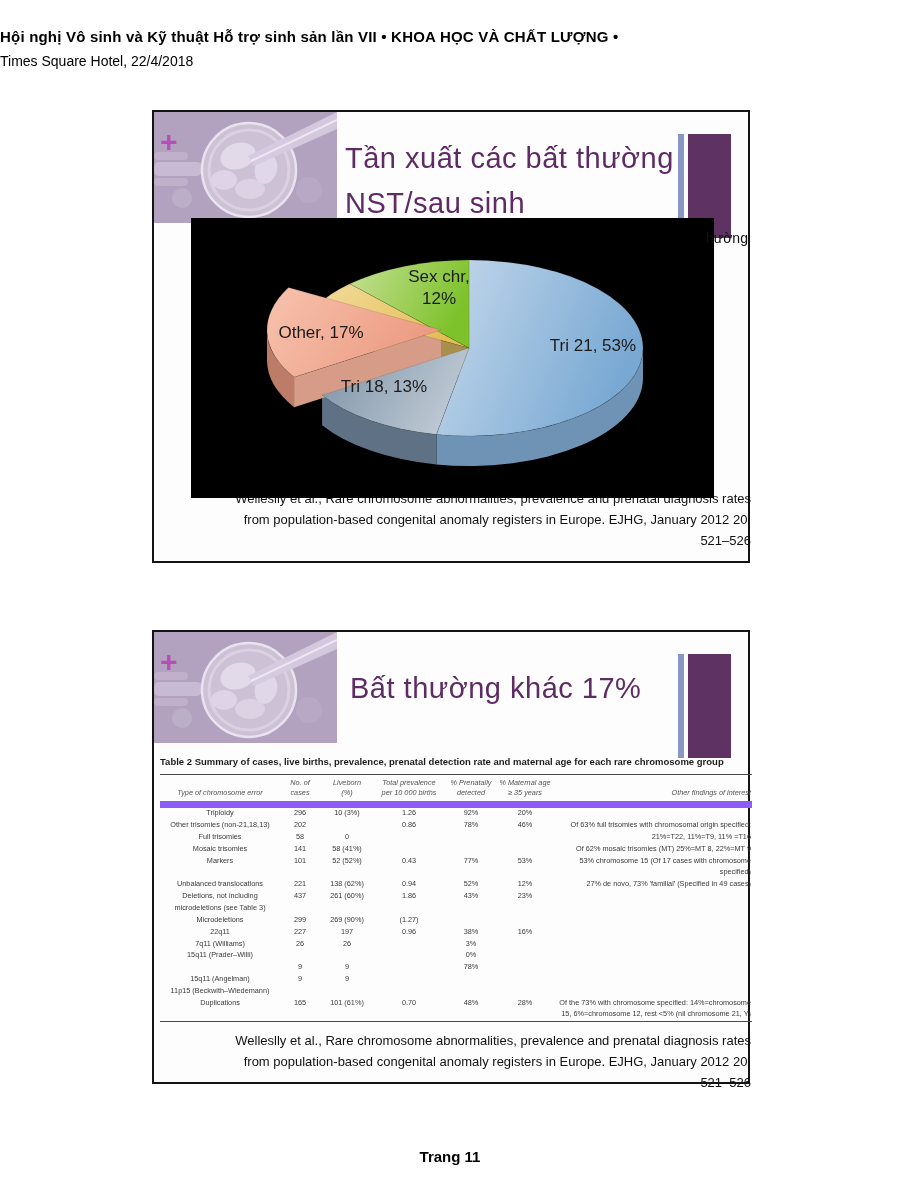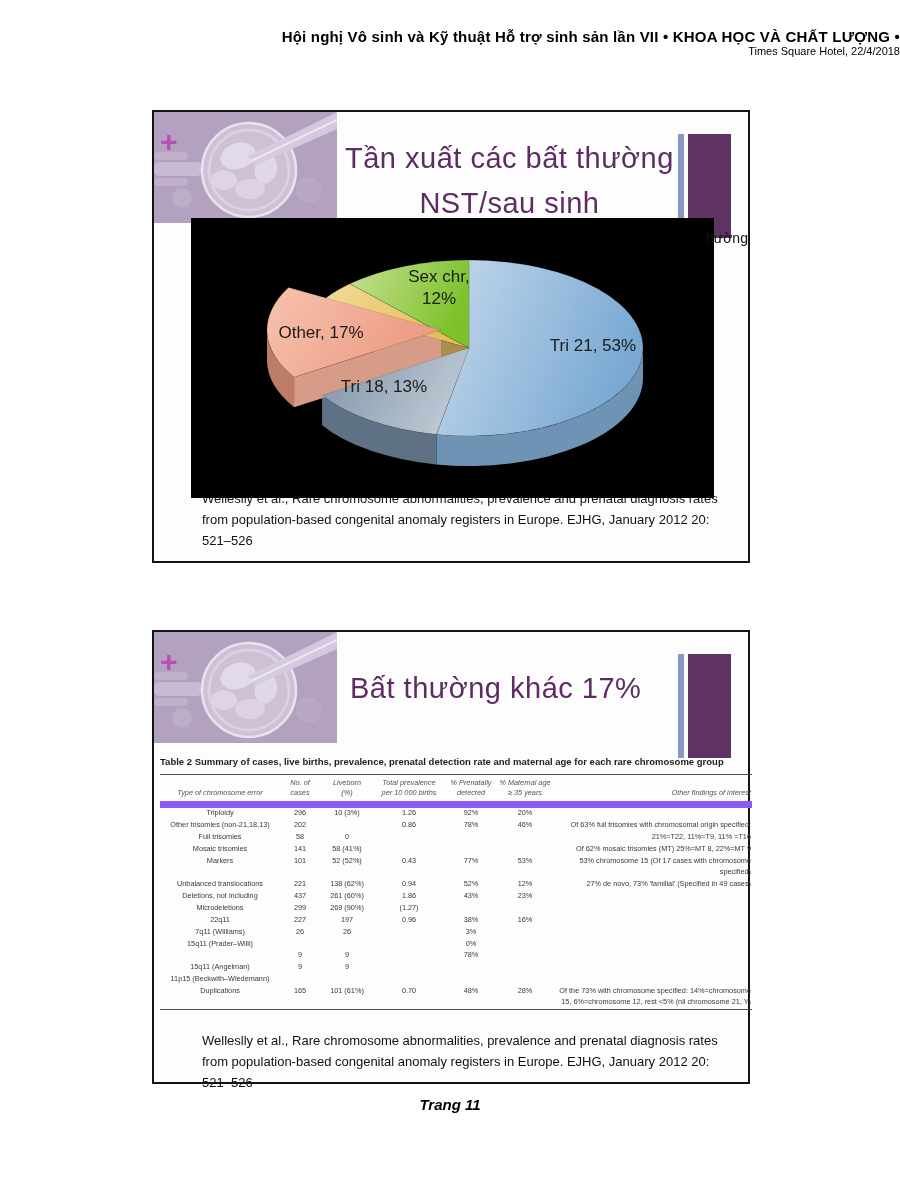--- a/index.html
+++ b/index.html
@@ -1,56 +1,56 @@
 <!DOCTYPE html>
 <html><head>
 <meta charset="utf-8">
 <style>
   html,body{margin:0;padding:0;background:#fff;}
   .page{position:relative;width:900px;height:1200px;background:#ffffff;
         font-family:"Liberation Sans",sans-serif;overflow:hidden;}
-  .header{position:absolute;top:28px;left:0;width:100%;text-align:right;color:#000;}
+  .header{position:absolute;top:28px;left:0;width:100%;text-align:left;color:#000;}
   .header .l1{font-size:15px;font-weight:bold;letter-spacing:0.2px;}
-  .header .l2{font-size:11px;margin-top:0;padding-left:20px;}
+  .header .l2{font-size:14px;margin-top:8px;}
   .slide{position:absolute;left:152px;width:598px;background:#fdfdfd;
          border:2px solid #141414;box-sizing:border-box;}
   .slide1{top:110px;height:453px;}
   .slide2{top:630px;height:454px;}
   .embryo{position:absolute;left:0;top:0;width:183px;height:111px;display:block;}
   .slide-title{position:absolute;color:#5e2b64;font-size:29px;line-height:45px;
-               letter-spacing:0.5px;white-space:nowrap;z-index:1;text-align:center;}
+               letter-spacing:0.5px;white-space:nowrap;z-index:1;}
   .slide1 .slide-title{left:191px;top:24px;}
   .slide2 .slide-title{left:196px;top:34px;}
   .bar-blue{position:absolute;left:524px;top:22px;width:6px;height:104px;background:#8a96c3;}
   .bar-purple{position:absolute;left:534px;top:22px;width:43px;height:104px;background:#5e3263;}
   .partial-text{position:absolute;left:552px;top:118px;font-size:14px;color:#111;z-index:4;}
   .chart-box{position:absolute;left:37px;top:106px;width:523px;height:280px;background:#000;z-index:3;}
   .chart-box svg{display:block;width:523px;height:280px;}
-  .citation{position:absolute;left:48px;width:565px;font-size:13px;line-height:21px;
-            color:#111;white-space:pre-line;z-index:1;}
+  .citation{position:absolute;left:32px;width:565px;font-size:13px;line-height:21px;
+            color:#111;white-space:pre-line;z-index:1;text-align:right;}
   .slide1 .citation{top:376px;}
   .slide2 .citation{top:398px;}
   .tablewrap{position:absolute;left:6px;top:124px;width:578px;}
   .table-title{font-size:9.5px;font-weight:bold;color:#1d1d1d;margin-bottom:7px;white-space:nowrap;}
   table.t2{width:578px;border-collapse:collapse;table-layout:fixed;
            border-top:1.5px solid #4a4a4a;border-bottom:1.5px solid #4a4a4a;}
   table.t2 th{font-size:7.3px;font-style:italic;font-weight:normal;color:#555;
               vertical-align:bottom;white-space:pre-line;padding:3px 1px 3px 1px;
               border-bottom:7px solid #8b5cf6;line-height:1.35;}
   table.t2 td{font-size:7.3px;color:#3a3a3a;padding:0.5px 1px;line-height:1.5;
               vertical-align:top;}
   table.t2 th:nth-child(1),table.t2 td:nth-child(1){width:118px;text-align:center;}
   table.t2 th:nth-child(2),table.t2 td:nth-child(2){width:38px;text-align:center;}
   table.t2 th:nth-child(3),table.t2 td:nth-child(3){width:52px;text-align:center;}
   table.t2 th:nth-child(4),table.t2 td:nth-child(4){width:68px;text-align:center;}
   table.t2 th:nth-child(5),table.t2 td:nth-child(5){width:52px;text-align:center;}
   table.t2 th:nth-child(6),table.t2 td:nth-child(6){width:52px;text-align:center;}
   table.t2 th:nth-child(7),table.t2 td:nth-child(7){width:198px;text-align:right;}
-  .footer{position:absolute;top:1096px;left:0;width:100%;text-align:center;
-          font-size:15px;font-weight:bold;color:#000;font-style:italic;}
+  .footer{position:absolute;top:1148px;left:0;width:100%;text-align:center;
+          font-size:15px;font-weight:bold;color:#000;}
 </style>
 </head>
 <body>
 
 <div class="page">
 
   <div class="header">
     <div class="l1">Hội nghị Vô sinh và Kỹ thuật Hỗ trợ sinh sản lần VII   •   KHOA HỌC VÀ CHẤT LƯỢNG •</div>
     <div class="l2">Times Square Hotel, 22/4/2018</div>
   </div>
@@ -230,20 +230,29 @@
             <tr>
               <td>Deletions, not including</td>
               <td>437</td>
               <td>261 (60%)</td>
               <td>1.86</td>
               <td>43%</td>
               <td>23%</td>
               <td></td>
             </tr>
             <tr>
+              <td>microdeletions (see Table 3)</td>
+              <td></td>
+              <td></td>
+              <td></td>
+              <td></td>
+              <td></td>
+              <td></td>
+            </tr>
+            <tr>
               <td>Microdeletions</td>
               <td>299</td>
               <td>269 (90%)</td>
               <td>(1.27)</td>
               <td></td>
               <td></td>
               <td></td>
             </tr>
             <tr>
               <td>22q11</td>

